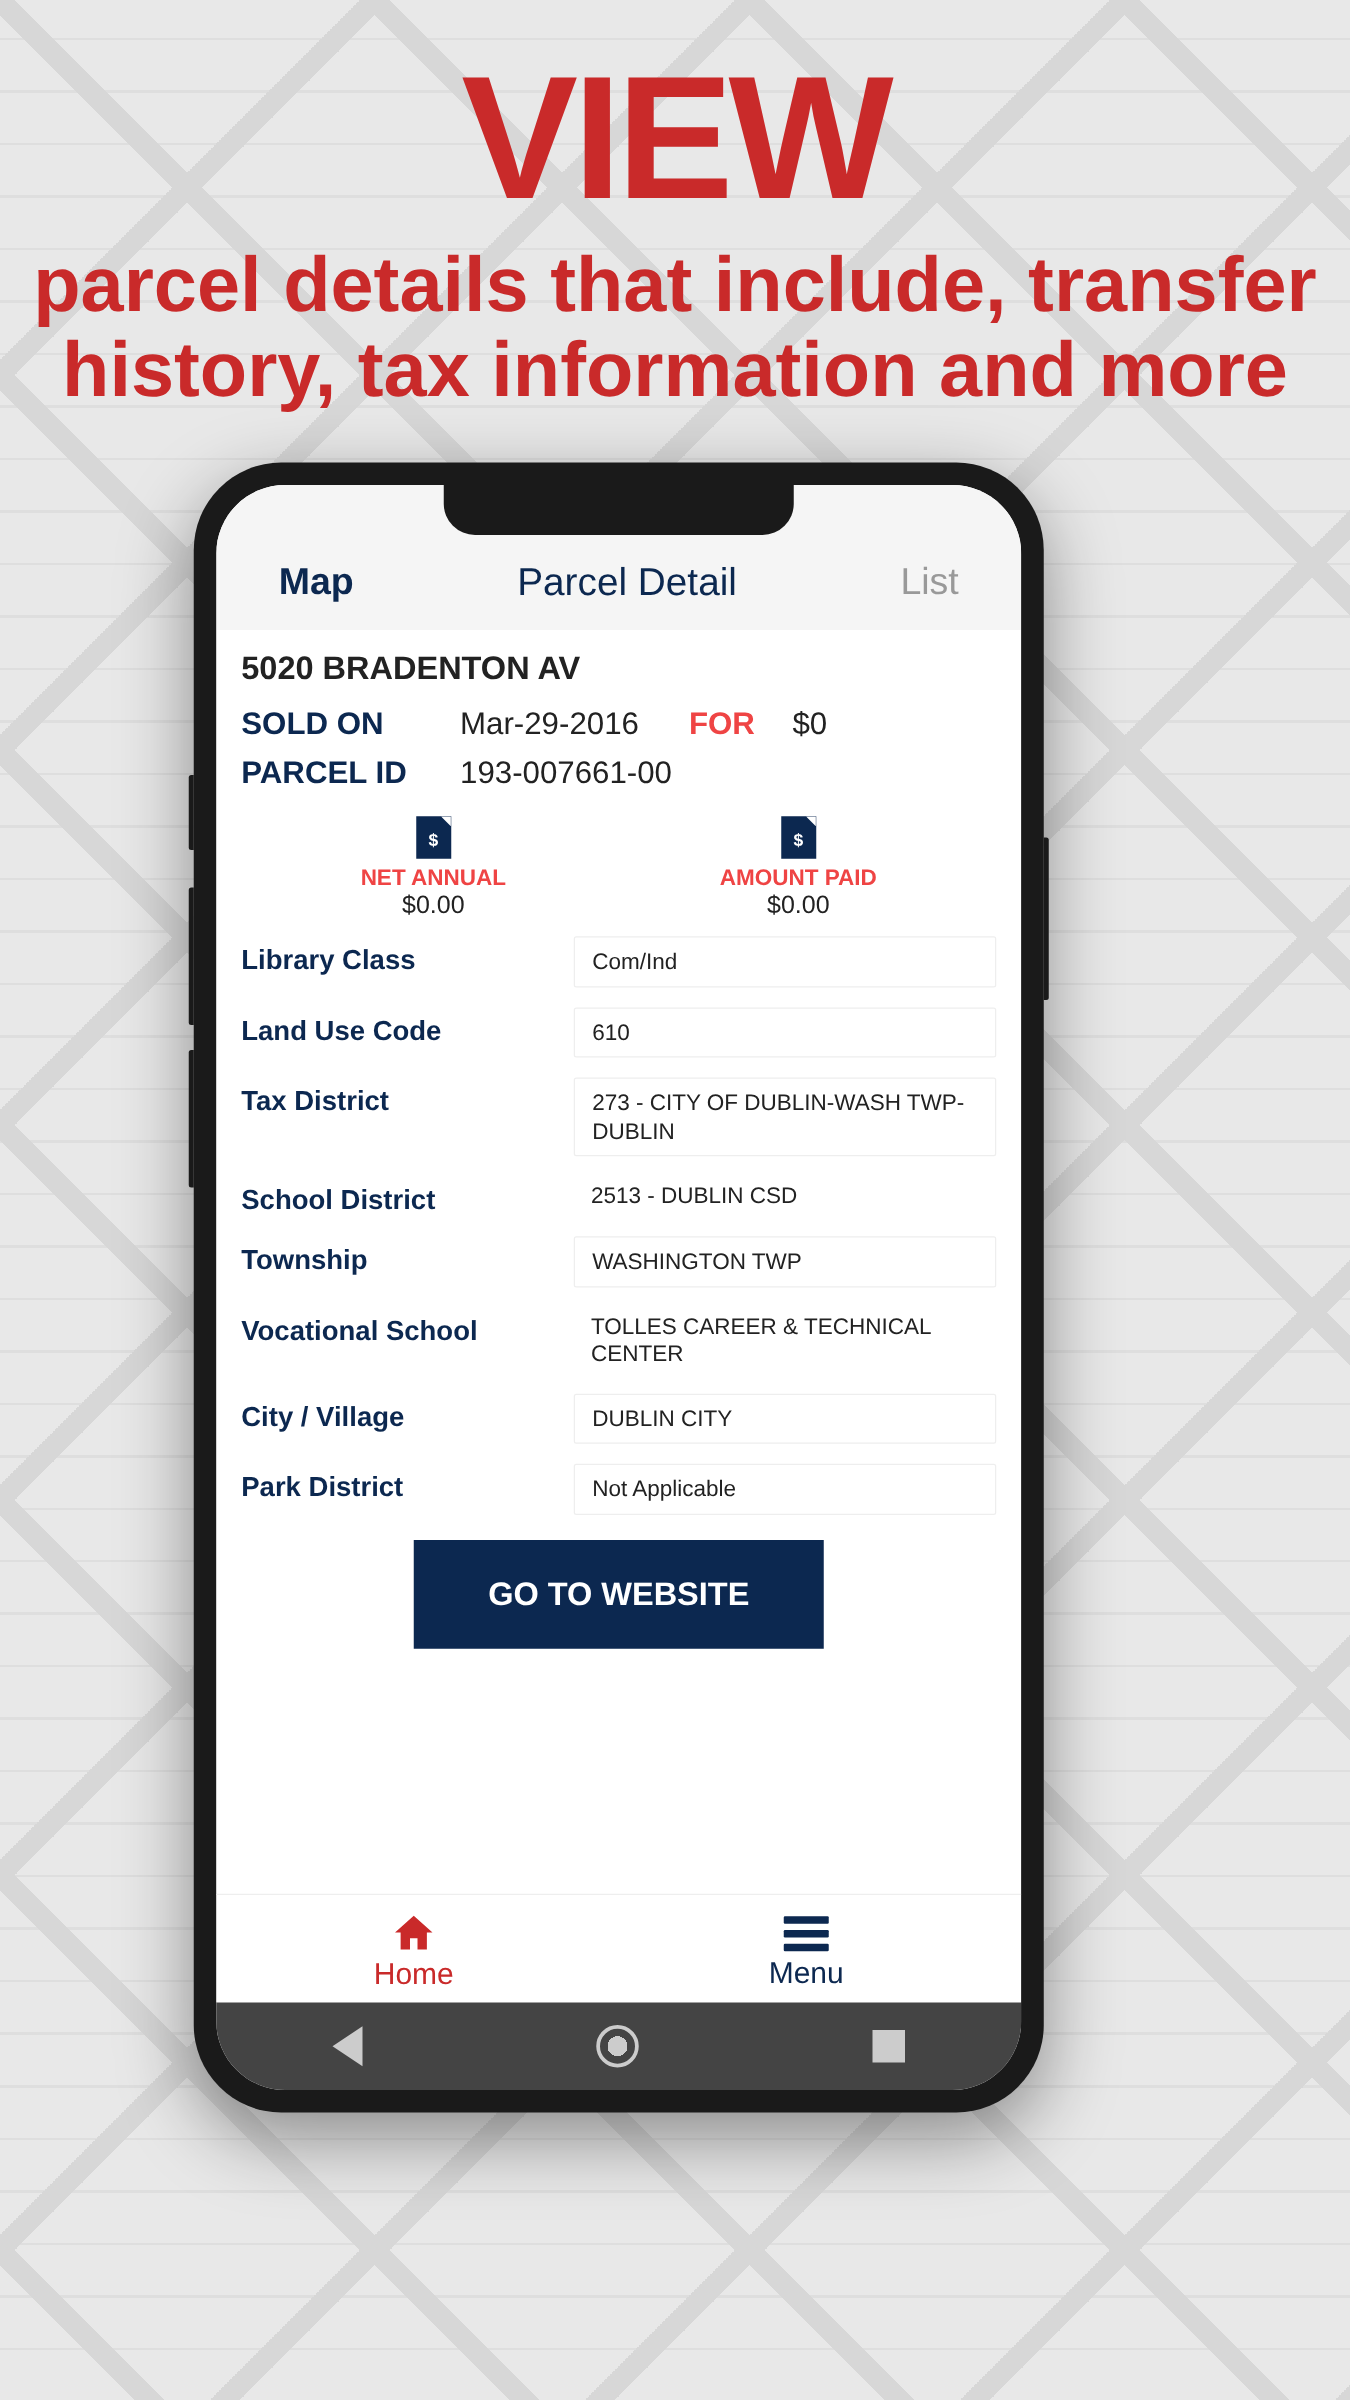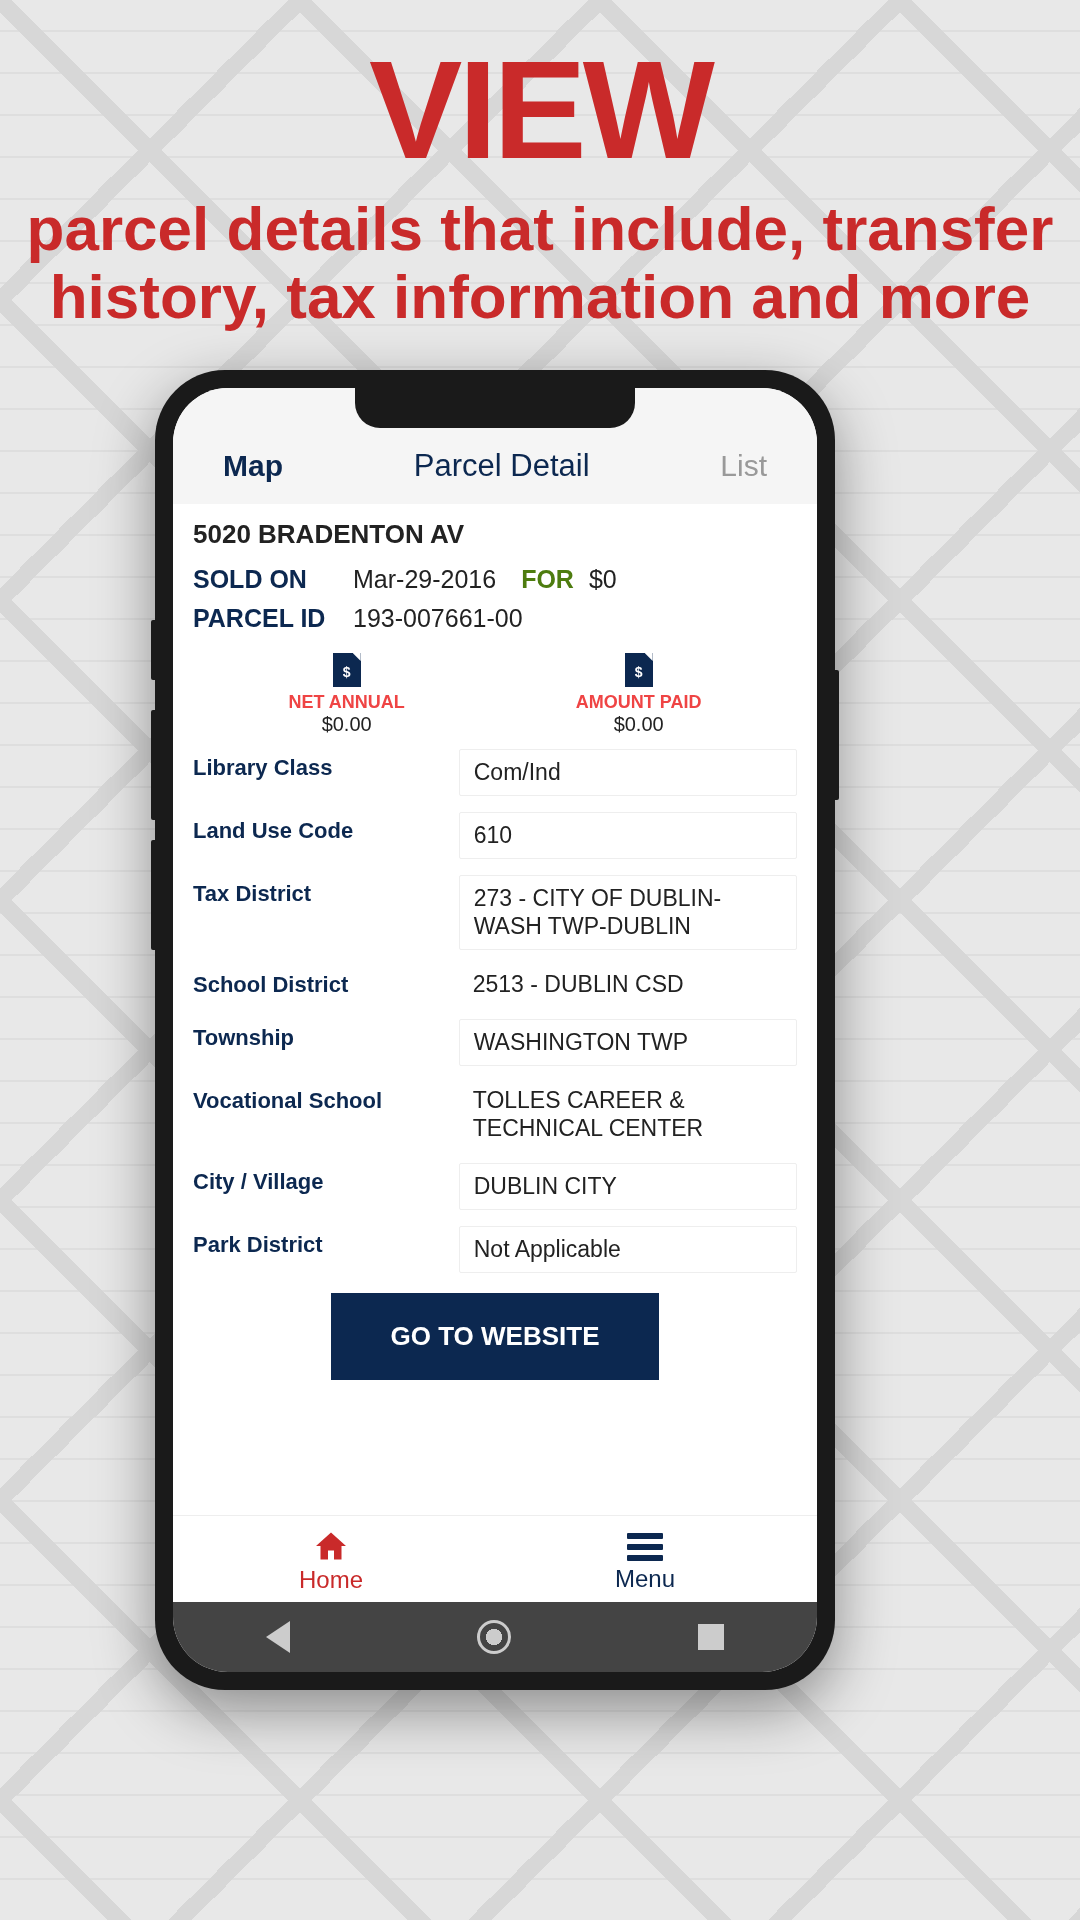--- a/index.html
+++ b/index.html
@@ -96,40 +96,40 @@
   gap: 15px;
 }
 .tab-left, .tab-center, .tab-right { font-size: 30px; }
 .tab-left { color: #0c2850; font-weight: 700; }
 .tab-center { color: #0c2850; font-weight: 400; font-size: 31px; }
 .tab-right { color: #999; font-weight: 400; }
 
 .content { flex: 1; overflow: hidden; padding: 0; background: #fff; }
 
 .address { font-size: 26px; font-weight: 700; color: #222; padding: 15px 20px 10px 20px; }
-.meta-row { display: flex; padding: 5px 20px; align-items: baseline; font-size: 25px; }
+.meta-row { display: flex; padding: 5px 20px; align-items: baseline; font-size: 25px; gap: 15px; }
 .meta-label { color: #0c2850; font-weight: 700; width: 160px; }
 .meta-val { color: #222; }
-.meta-for { color: #4d7c0f; font-weight: 700; margin-left: 25px; margin-right: 15px; }
+.meta-for { color: #ef4444; font-weight: 700; margin-left: 25px; margin-right: 15px; }
 
 .doc-icons {
   display: flex;
   justify-content: space-around;
   padding: 15px 30px 5px 30px;
 }
 .doc-col { text-align: center; }
 .doc-icon { width: 28px; height: 34px; background: #0c2850; margin: 0 auto 5px; position: relative; }
 .doc-icon::before { content:"$"; position:absolute; color:#fff; font-size:14px; left:50%; top:50%; transform:translate(-50%,-40%); font-weight:bold; }
 .doc-icon::after { content:""; position:absolute; top:0; right:0; width:8px; height:8px; background:#fff; clip-path: polygon(100% 0, 0 0, 100% 100%); }
 .doc-label { font-size: 18px; font-weight: 700; color: #ef4444; }
 .doc-value { font-size: 20px; color: #222; }
 
 .detail-row { display: flex; padding: 8px 20px; align-items: flex-start; }
 .detail-label { color: #0c2850; font-weight: 700; font-size: 22px; width: 44%; padding-top: 6px; }
-.detail-value { color: #222; font-size: 23px; flex: 1; padding: 8px 14px; border: 1px solid #eee; border-radius: 2px; background: #fff; line-height: 1.25; }
+.detail-value { color: #222; font-size: 18px; flex: 1; padding: 8px 14px; border: 1px solid #eee; border-radius: 2px; background: #fff; line-height: 1.25; }
 .detail-value.nobox { border: none; padding: 4px 14px; }
 
 .more-text { text-align: center; font-size: 17px; color: #888; margin-top: 10px; padding-top: 10px; border-top: 1px solid #ddd; }
 .goto-btn {
   display: block;
   margin: 12px auto 0 auto;
   background: #0c2850;
   color: #fff;
   font-size: 26px;
   font-weight: 600;

